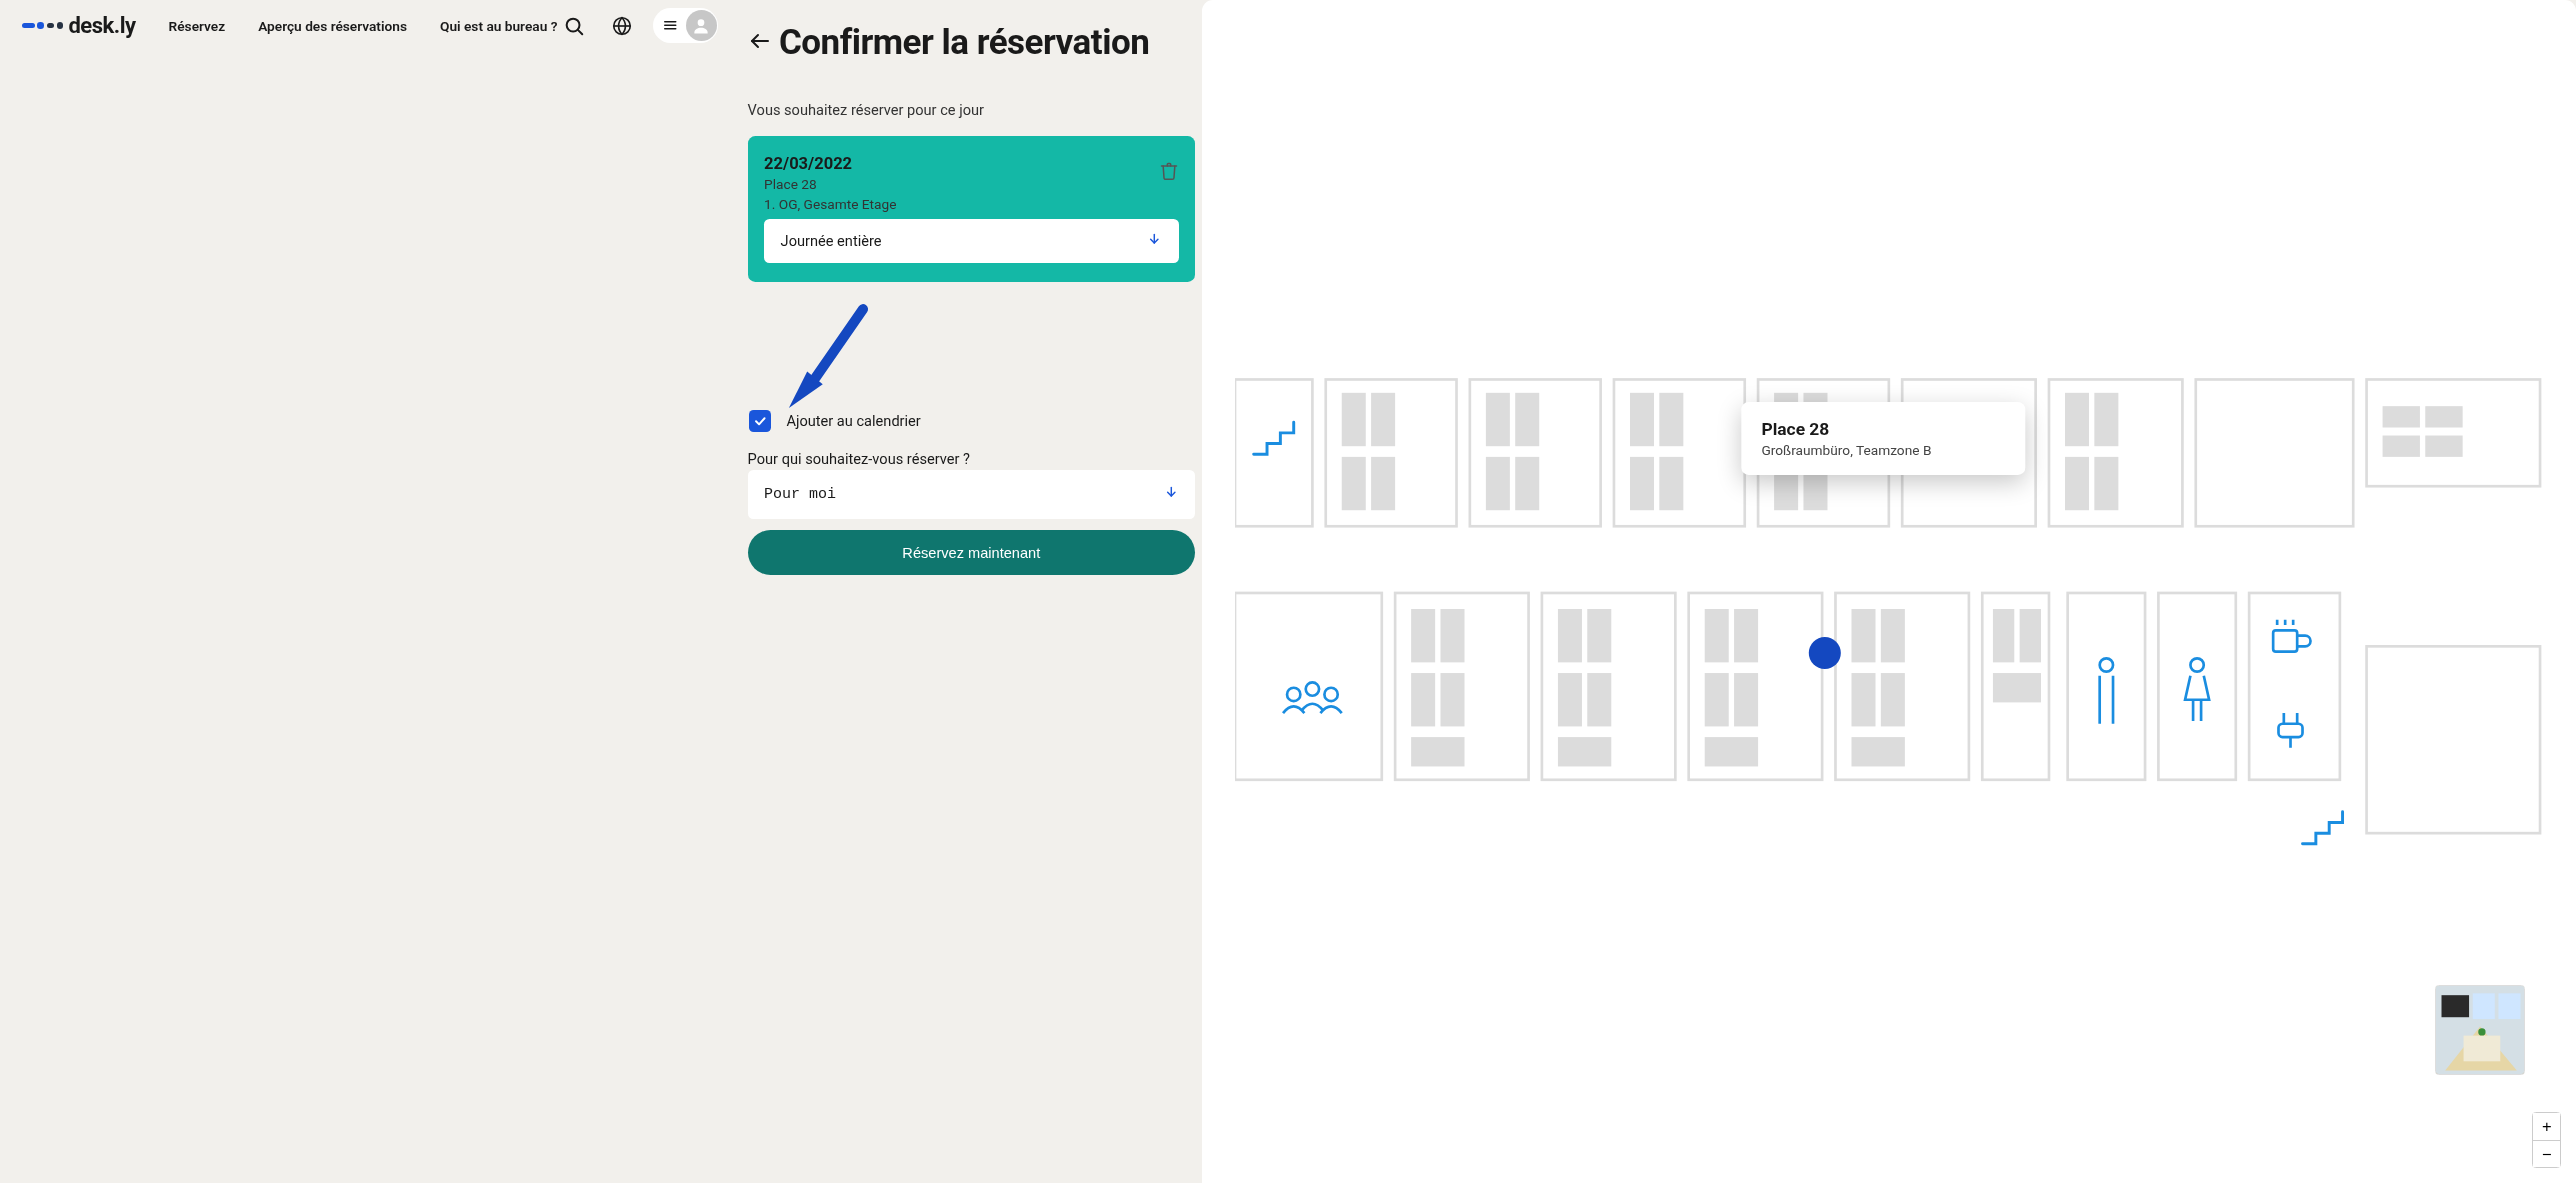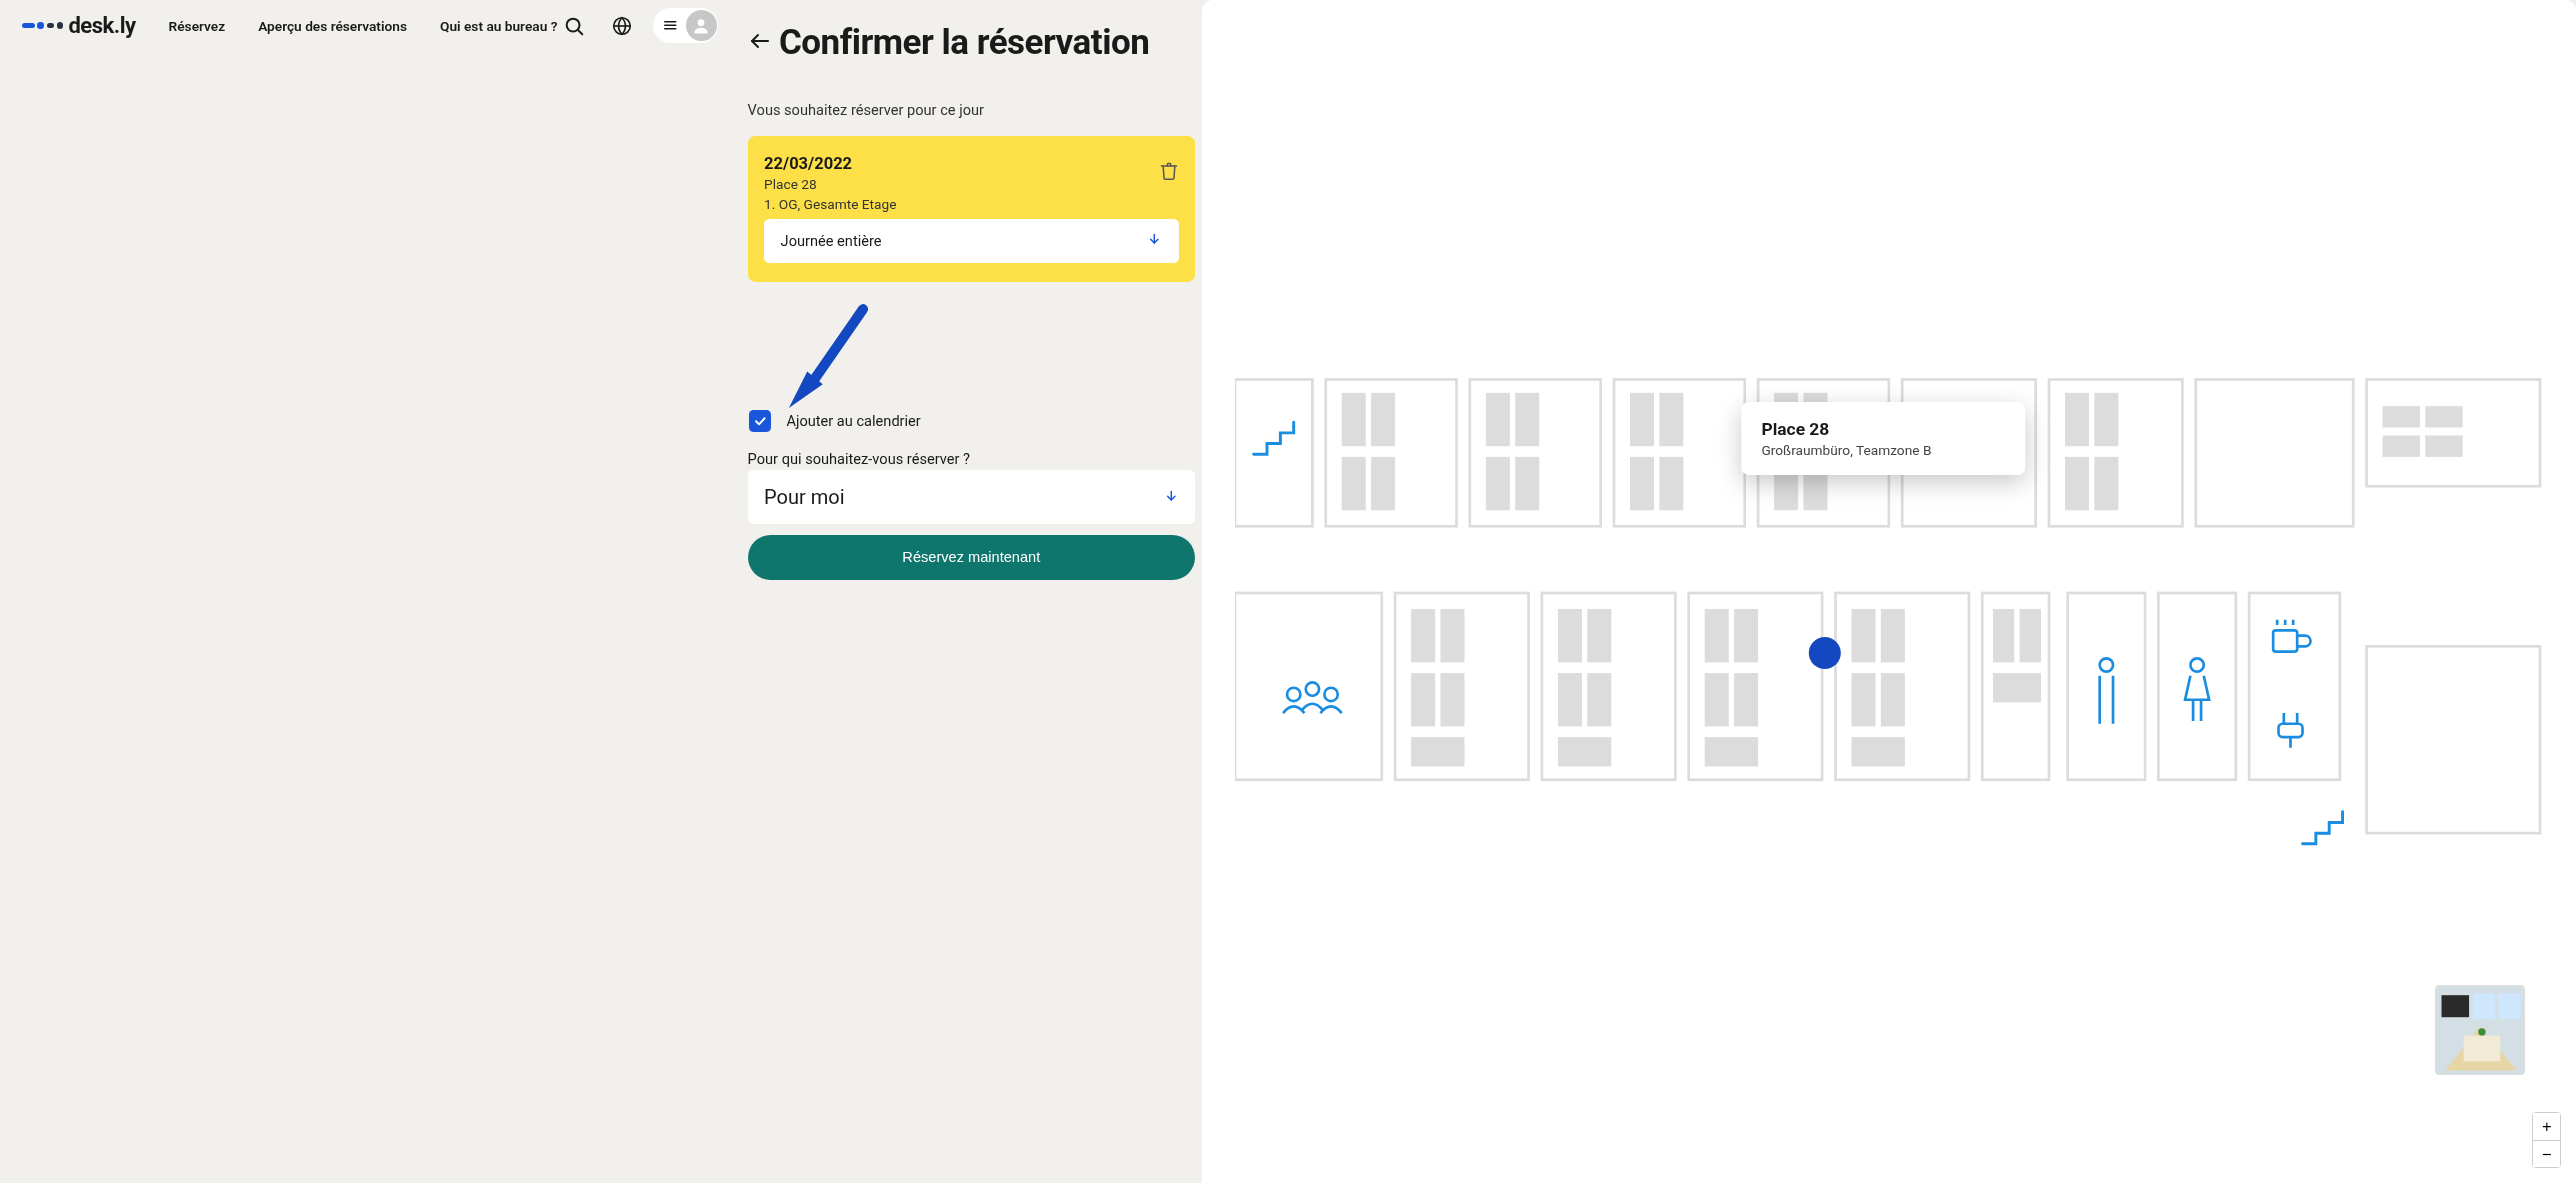--- a/index.html
+++ b/index.html
@@ -88,21 +88,21 @@
       font-size: 35px;
       font-weight: 700;
       letter-spacing: -0.5px;
     }
     .subheading {
       font-size: 14.6px;
       color: #333;
       margin-bottom: 16.5px;
     }
     .booking-card {
-      background: #fde047;
+      background: #14b8a6;
       border-radius: 7.3px;
       padding: 18.3px 16.5px;
       position: relative;
     }
     .booking-date { font-size: 16.5px; font-weight: 700; margin-bottom: 3.7px; }
     .booking-place { font-size: 13.7px; color: #333; margin-bottom: 3.7px; }
     .booking-floor { font-size: 13.7px; color: #333; margin-bottom: 7px; }
     .delete-btn {
       position: absolute; right: 16.5px; top: 25.6px;
       cursor: pointer; color: #666;
@@ -149,22 +149,23 @@
 
     .for-whom-label { font-size: 14.6px; margin-bottom: 2px; }
     .for-whom-select {
       background: #fff;
       border-radius: 5.5px;
       padding: 14.6px 16.5px;
       display: flex;
       justify-content: space-between;
       align-items: center;
       cursor: pointer;
-      font-size: 20px;
+      font-size: 15px;
       margin-bottom: 11px;
+      font-family: Liberation Mono, monospace;
     }
     .reserve-btn {
       background: #0f766e;
       color: #fff;
       border: none;
       border-radius: 25.6px;
       padding: 14.6px;
       font-size: 14.6px;
       font-weight: 500;
       width: 100%;

